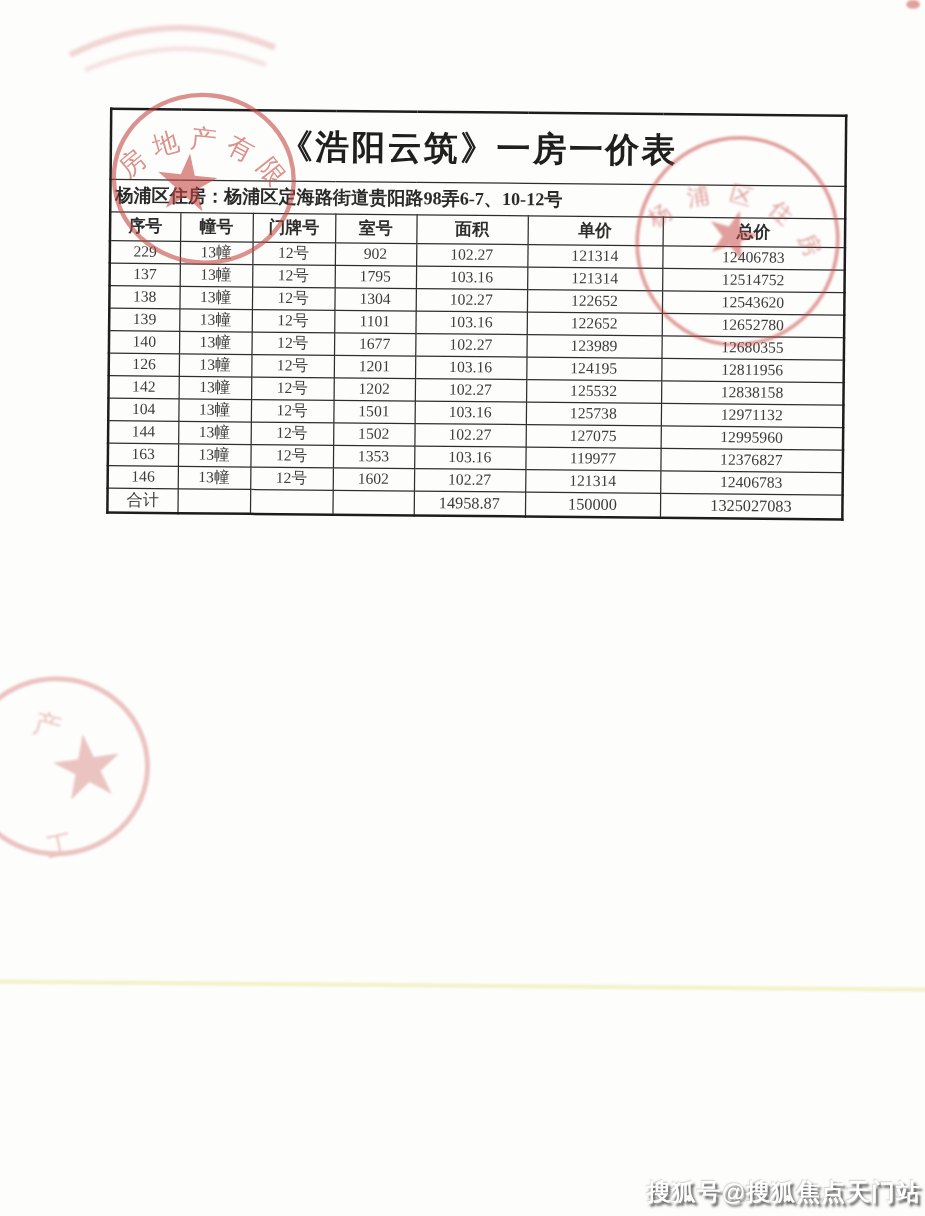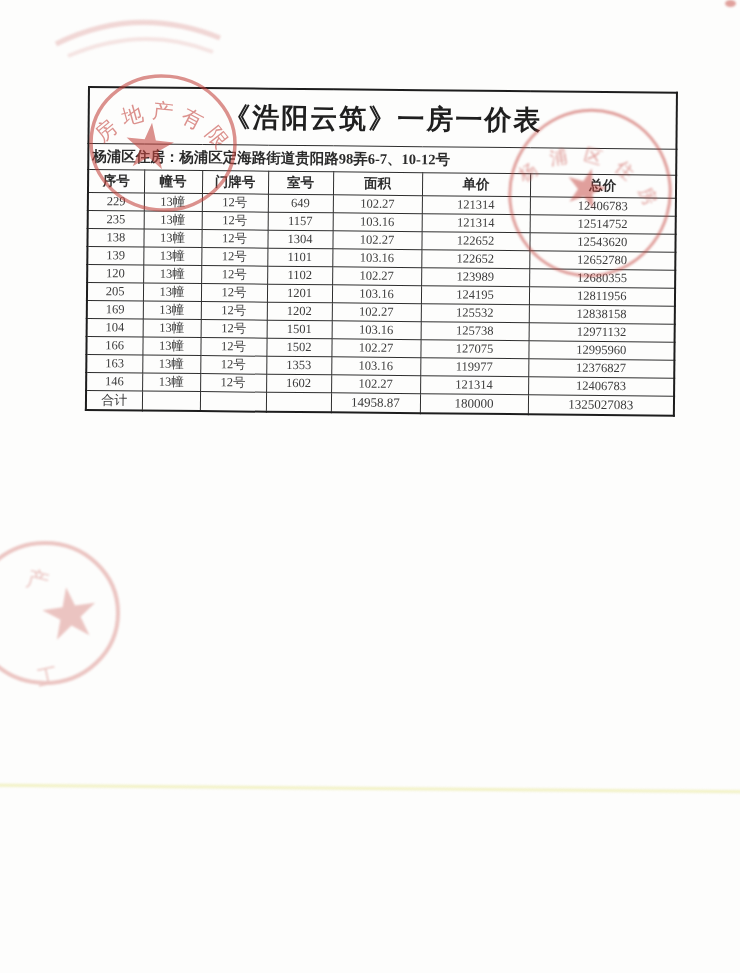--- a/index.html
+++ b/index.html
@@ -135,30 +135,30 @@
         <th>面积</th>
         <th>单价</th>
         <th>总价</th>
       </tr>
     </thead>
     <tbody class="data-body">
         <tr>
           <td>229</td>
           <td>13幢</td>
           <td>12号</td>
-          <td>649</td>
+          <td>902</td>
           <td>102.27</td>
           <td>121314</td>
           <td>12406783</td>
         </tr>
         <tr>
-          <td>235</td>
-          <td>13幢</td>
-          <td>12号</td>
-          <td>1157</td>
+          <td>137</td>
+          <td>13幢</td>
+          <td>12号</td>
+          <td>1795</td>
           <td>103.16</td>
           <td>121314</td>
           <td>12514752</td>
         </tr>
         <tr>
           <td>138</td>
           <td>13幢</td>
           <td>12号</td>
           <td>1304</td>
           <td>102.27</td>
@@ -168,57 +168,57 @@
         <tr>
           <td>139</td>
           <td>13幢</td>
           <td>12号</td>
           <td>1101</td>
           <td>103.16</td>
           <td>122652</td>
           <td>12652780</td>
         </tr>
         <tr>
-          <td>120</td>
-          <td>13幢</td>
-          <td>12号</td>
-          <td>1102</td>
+          <td>140</td>
+          <td>13幢</td>
+          <td>12号</td>
+          <td>1677</td>
           <td>102.27</td>
           <td>123989</td>
           <td>12680355</td>
         </tr>
         <tr>
-          <td>205</td>
+          <td>126</td>
           <td>13幢</td>
           <td>12号</td>
           <td>1201</td>
           <td>103.16</td>
           <td>124195</td>
           <td>12811956</td>
         </tr>
         <tr>
-          <td>169</td>
+          <td>142</td>
           <td>13幢</td>
           <td>12号</td>
           <td>1202</td>
           <td>102.27</td>
           <td>125532</td>
           <td>12838158</td>
         </tr>
         <tr>
           <td>104</td>
           <td>13幢</td>
           <td>12号</td>
           <td>1501</td>
           <td>103.16</td>
           <td>125738</td>
           <td>12971132</td>
         </tr>
         <tr>
-          <td>166</td>
+          <td>144</td>
           <td>13幢</td>
           <td>12号</td>
           <td>1502</td>
           <td>102.27</td>
           <td>127075</td>
           <td>12995960</td>
         </tr>
         <tr>
           <td>163</td>
           <td>13幢</td>
@@ -238,21 +238,21 @@
           <td>12406783</td>
         </tr>
       </tbody>
     <tfoot>
       <tr class="total-row">
         <td>合计</td>
         <td></td>
         <td></td>
         <td></td>
         <td>14958.87</td>
-        <td>180000</td>
+        <td>150000</td>
         <td>1325027083</td>
       </tr>
     </tfoot>
   </table>
 
   <svg class="stamp stamp-tl" width="170" height="170" viewBox="0 0 170 170">
     <g transform="rotate(6 85 85)" fill="#c4443e" stroke="none">
       <ellipse cx="85" cy="85" rx="72" ry="67" fill="none" stroke="#c4443e" stroke-width="3.5"></ellipse>
       <path id="tlArc" d="M 18,112 A 68,62 0 0 1 152,112" fill="none"></path>
       <text font-size="21" letter-spacing="7" fill="#c4443e">
@@ -277,14 +277,15 @@
     <g fill="#cf6a64">
       <ellipse cx="80" cy="86" rx="73" ry="70" fill="none" stroke="#cf6a64" stroke-width="4"></ellipse>
       <text x="62" y="60" font-size="22" transform="rotate(14 70 52)">产</text>
       <text x="72" y="158" font-size="22" transform="rotate(-12 80 150)">工</text>
       <polygon transform="translate(105,88) scale(28) rotate(-8)" points="0,-1 0.225,-0.309 0.951,-0.309 0.363,0.118 0.588,0.809 0,0.382 -0.588,0.809 -0.363,0.118 -0.951,-0.309 -0.225,-0.309"></polygon>
     </g>
   </svg>
 
   <div class="yellow-line" style="background: rgb(241, 241, 196);"></div>
 
+  <div class="watermark">搜狐号@搜狐焦点天门站</div>
 
 </div>
 
 </body></html>

